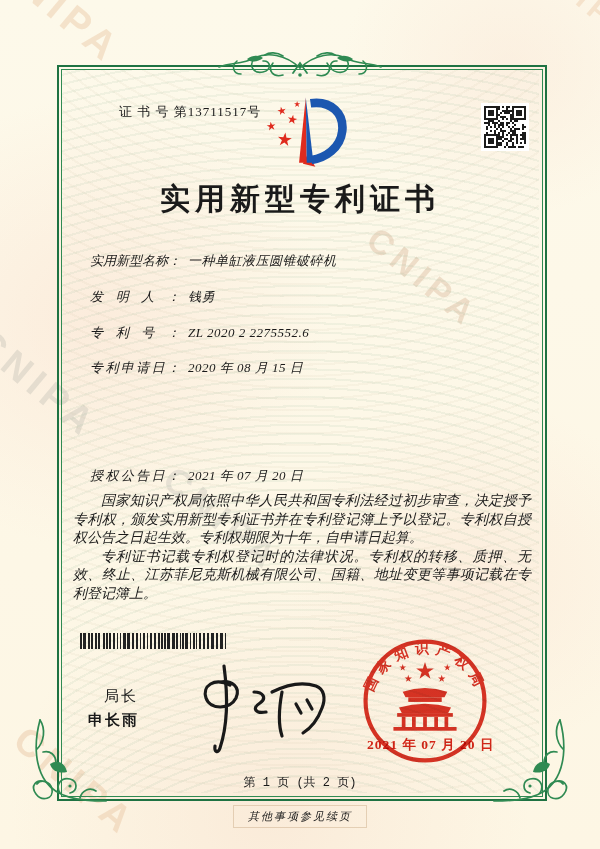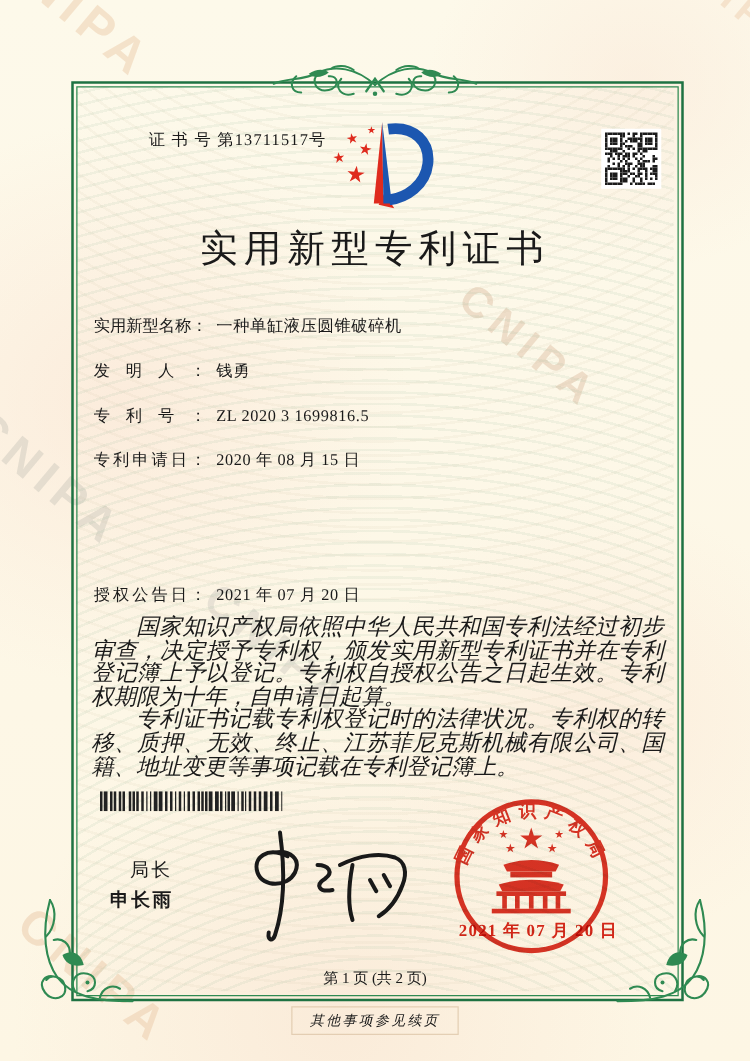--- a/index.html
+++ b/index.html
@@ -19,46 +19,46 @@
   .frame{position:absolute;left:57px;top:65px;width:486px;height:732px;
          border:2px solid #1e7242;}
   .frame-inner{position:absolute;inset:2px;border:1px solid #2f8a52;}
   .guilloche{position:absolute;left:61px;top:69px;width:478px;height:724px;
      background:
        repeating-radial-gradient(140% 95% at 50% 140%, rgba(150,185,155,0.12) 0 2px, rgba(0,0,0,0) 2px 9px),
        repeating-radial-gradient(160% 110% at 50% -40%, rgba(200,190,160,0.10) 0 2px, rgba(0,0,0,0) 2px 11px);}
   
   .cert-no{position:absolute;left:75px;top:103px;font-size:13px;letter-spacing:1px;margin-left:44px;}
   .title{position:absolute;left:57px;top:179px;width:486px;text-align:center;
-         font-size:30px;font-weight:normal;letter-spacing:5px;}
+         font-size:30px;font-weight:bold;letter-spacing:5px;}
   .qr{position:absolute;left:481px;top:103px;width:48px;height:48px;background:#fff;padding:0;}
   
-  .row{position:absolute;left:75px;width:460px;height:18px;font-size:13px;white-space:nowrap;}
+  .row{position:absolute;left:90px;width:460px;height:18px;font-size:13px;white-space:nowrap;font-style:italic;}
   .flabel{display:inline-block;width:90px;text-align:justify;text-align-last:justify;}
   .fval{margin-left:8px;letter-spacing:0.5px;}
   .pair2{position:absolute;left:232px;top:0;}
   .pair2 .flabel{width:92px;}
   
-  .legal{position:absolute;left:73px;top:492px;width:458px;font-size:18px;
+  .legal{position:absolute;left:73px;top:492px;width:458px;font-size:14px;
          line-height:18.6px;text-align:justify;font-style:italic;}
   .legal p{margin:0;text-indent:2em;}
   
   .barcode{position:absolute;left:80px;top:633px;width:146px;height:16px;}
   
   .signer-title{position:absolute;left:104px;top:687px;font-size:15px;letter-spacing:2px;
       font-family:"Liberation Sans","DejaVu Sans",sans-serif;font-weight:500;}
   .signer-name{position:absolute;left:88px;top:711px;font-size:15px;letter-spacing:2px;
       font-family:"Liberation Sans","DejaVu Sans",sans-serif;font-weight:700;}
   .signature{position:absolute;left:180px;top:650px;}
   
   .seal{position:absolute;left:360px;top:636px;mix-blend-mode:multiply;opacity:0.94;}
   .seal-date{position:absolute;left:367px;top:736px;font-size:13.5px;color:#d6281a;
       letter-spacing:1px;font-weight:bold;mix-blend-mode:multiply;}
   
-  .page-info{position:absolute;left:57px;top:774px;width:486px;text-align:center;font-size:12px;}
+  .page-info{position:absolute;left:57px;top:774px;width:486px;text-align:center;font-size:12px;font-family:Liberation Mono, monospace;}
   .footer-note{position:absolute;left:57px;top:805px;width:486px;text-align:center;}
   .footer-note span{display:inline-block;border:1px solid rgba(200,168,130,0.45);
       padding:3px 14px;font-size:11px;font-style:italic;letter-spacing:2px;}
   .ornament{position:absolute;}
   svg{display:block;}
 </style>
 </head>
 <body>
 
 <div class="page">
@@ -385,21 +385,21 @@
 
   <div class="title">实用新型专利证书</div>
 
   <div class="row" style="top:252px">
     <span class="flabel">实用新型名称：</span><span class="fval">一种单缸液压圆锥破碎机</span>
   </div>
   <div class="row" style="top:288px">
     <span class="flabel">发明人：</span><span class="fval">钱勇</span>
   </div>
   <div class="row" style="top:324px">
-    <span class="flabel">专利号：</span><span class="fval">ZL 2020 3 1699816.5</span>
+    <span class="flabel">专利号：</span><span class="fval">ZL 2020 2 2275552.6</span>
   </div>
   <div class="row" style="top:359px">
     <span class="flabel">专利申请日：</span><span class="fval">2020 年 08 月 15 日</span>
   </div>
   <div class="row" style="top:467px">
     <span class="flabel">授权公告日：</span><span class="fval">2021 年 07 月 20 日</span>
   </div>
 
   <div class="legal">
     <p>国家知识产权局依照中华人民共和国专利法经过初步审查，决定授予专利权，颁发实用新型专利证书并在专利登记簿上予以登记。专利权自授权公告之日起生效。专利权期限为十年，自申请日起算。</p>

